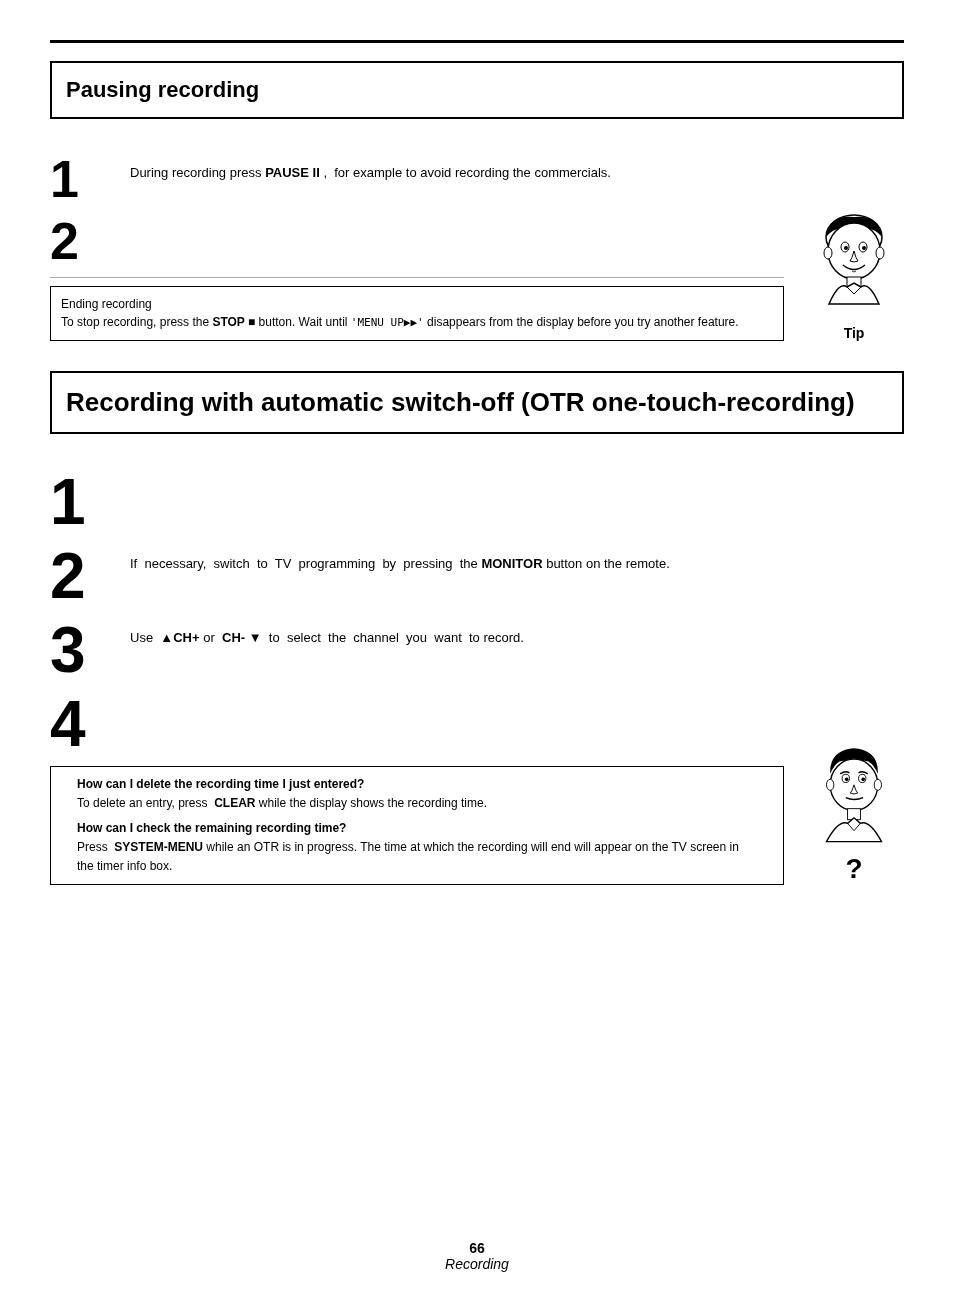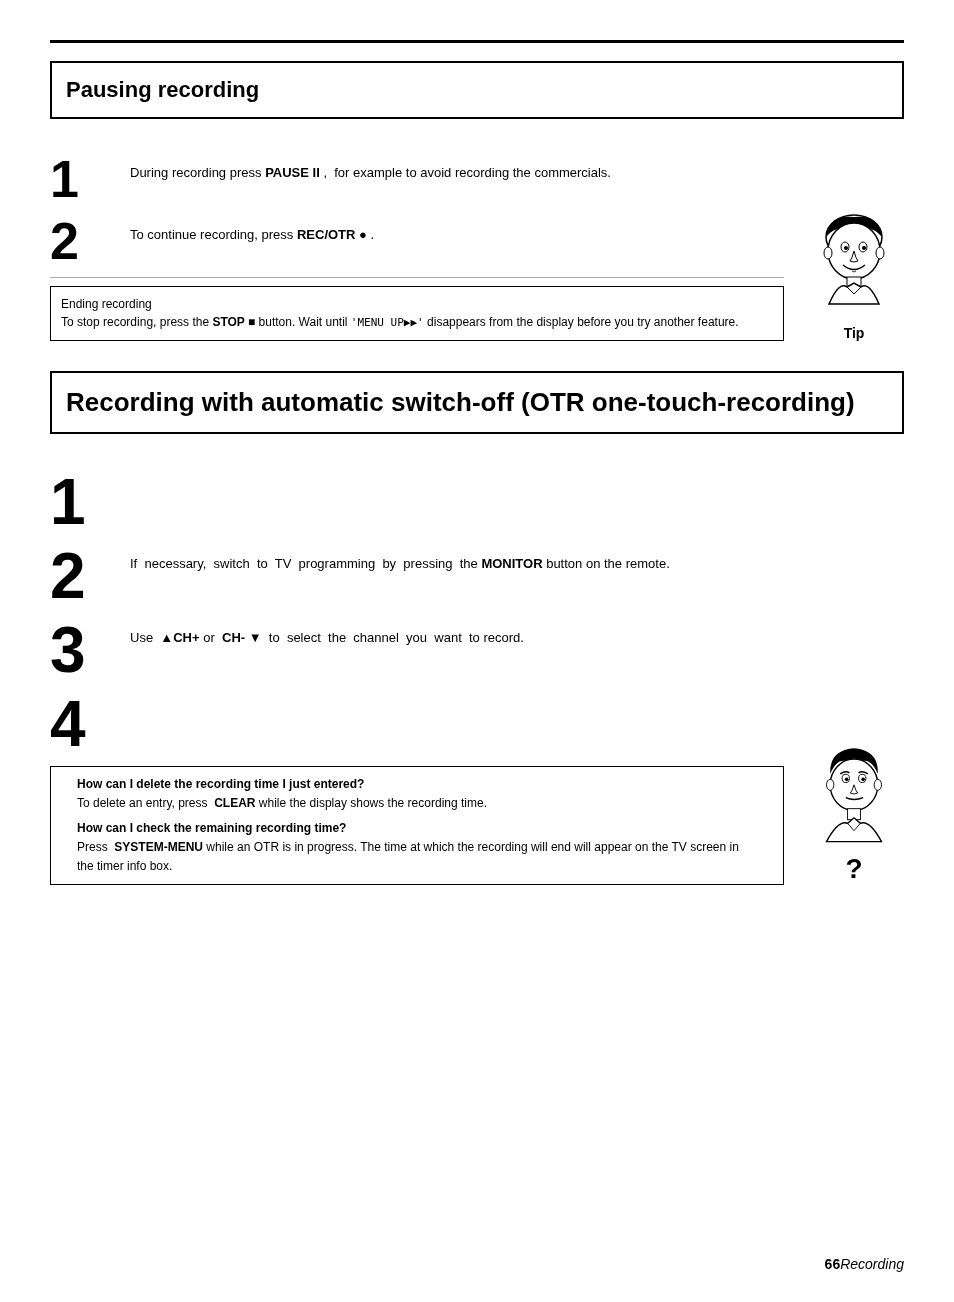--- a/index.html
+++ b/index.html
@@ -139,22 +139,23 @@
       font-size: 12px;
       line-height: 1.6;
     }
 
     .bottom-bar {
       position: absolute;
       bottom: 30px;
       left: 50px;
       right: 50px;
       display: flex;
-      justify-content: flex-end;
+      justify-content: center;
       align-items: center;
+      flex-direction: column;
     }
 
     .page-number {
       font-weight: bold;
       font-size: 14px;
     }
 
     .footer-label {
       font-size: 14px;
       font-style: italic;
@@ -201,25 +202,20 @@
         <div class="step-number">1</div>
         <div class="step-content">
           <p>
             During recording press <strong>PAUSE II</strong> ,&nbsp; for example to avoid recording the commercials.
           </p>
         </div>
       </div>
 
       <div class="step-row">
         <div class="step-number">2</div>
-        <div class="step-content">
-          <p>
-            To continue recording, press <strong>REC/OTR ●</strong> .
-          </p>
-        </div>
       </div>
 
       <div class="divider-line"></div>
 
       <div class="ending-box">
         <div class="ending-title">Ending recording</div>
         <p>
           To stop recording, press the <strong>STOP ■</strong> button. Wait until <span style="font-family: monospace; font-size:11px;">'MENU UP▶▶'</span> disappears from the display before you try another feature.
         </p>
       </div>

